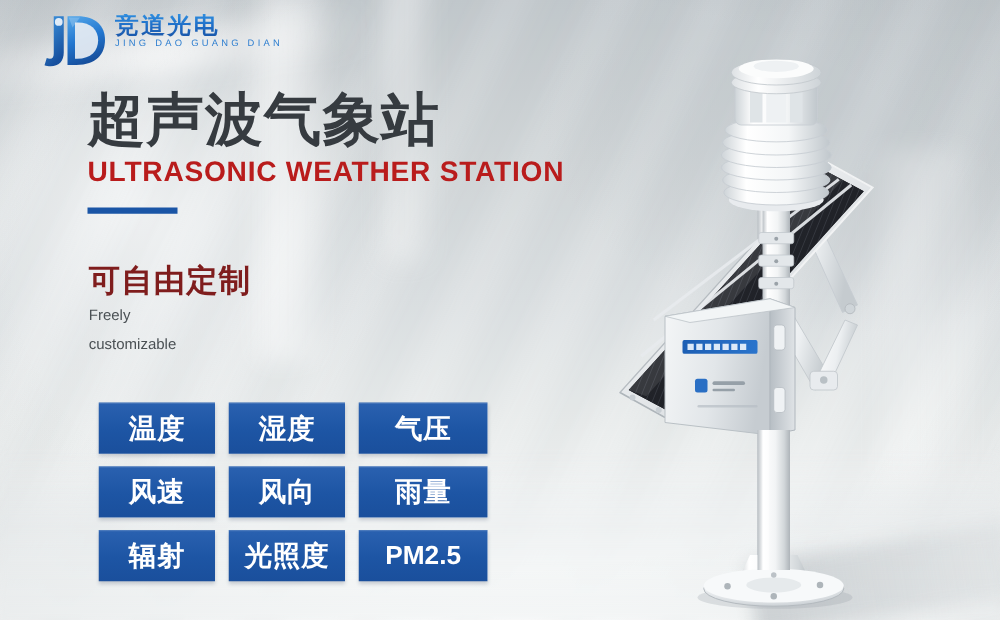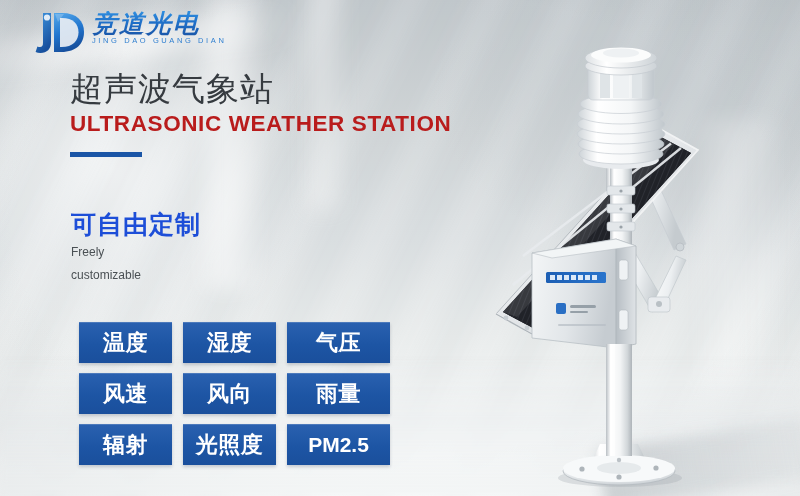--- a/index.html
+++ b/index.html
@@ -68,45 +68,44 @@
   .bg-vignette {
     position: absolute; inset: 0;
     background: radial-gradient(ellipse 700px 420px at 50% 45%, rgba(0,0,0,0) 55%, rgba(90,100,108,.12) 100%);
   }
 
   
   .logo { position: absolute; left: 34px; top: 9px; display: flex; align-items: flex-start; }
   .logo-mark { width: 52px; height: 47px; flex: none; }
   .logo-words { margin-left: 6px; padding-top: 2px; }
   .logo-cn {
-    font-size: 25px;
+    font-size: 19px;
     font-weight: bold;
     letter-spacing: 2px;
     line-height: 1;
     background: linear-gradient(180deg, #2f8fe0 0%, #1f6fc8 48%, #1a56a8 100%);
     -webkit-background-clip: text;
     background-clip: text;
     color: transparent;
     white-space: nowrap;
-    font-style: italic;
   }
   .logo-en {
     margin-top: 0;
     font-size: 7.5px;
     font-weight: normal;
     letter-spacing: 2.6px;
     color: #2f7fd0;
     white-space: nowrap;
   }
 
   
   .headline { position: absolute; left: 70px; top: 72px; }
   .title-cn {
-    font-size: 33px;
-    font-weight: normal;
+    font-size: 46px;
+    font-weight: bold;
     letter-spacing: 1px;
     line-height: 1.04;
     color: #363b40;
     white-space: nowrap;
   }
   .title-en {
     margin-top: 5px;
     font-size: 22.5px;
     font-weight: bold;
     letter-spacing: .6px;
@@ -118,21 +117,21 @@
     width: 72px;
     height: 5px;
     background: #1a55a6;
   }
 
   .subhead { position: absolute; left: 71px; top: 208px; }
   .sub-cn {
     font-size: 25px;
     font-weight: bold;
     letter-spacing: 1px;
-    color: #1d4ed8;
+    color: #7f1d1d;
     white-space: nowrap;
   }
   .sub-en {
     font-size: 12px;
     line-height: 1.95;
     color: #4a5054;
     white-space: nowrap;
   }
 
   

